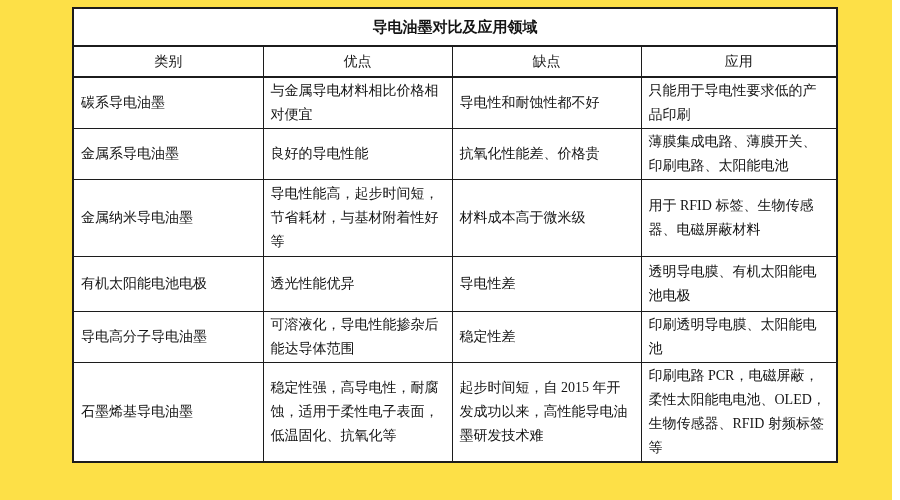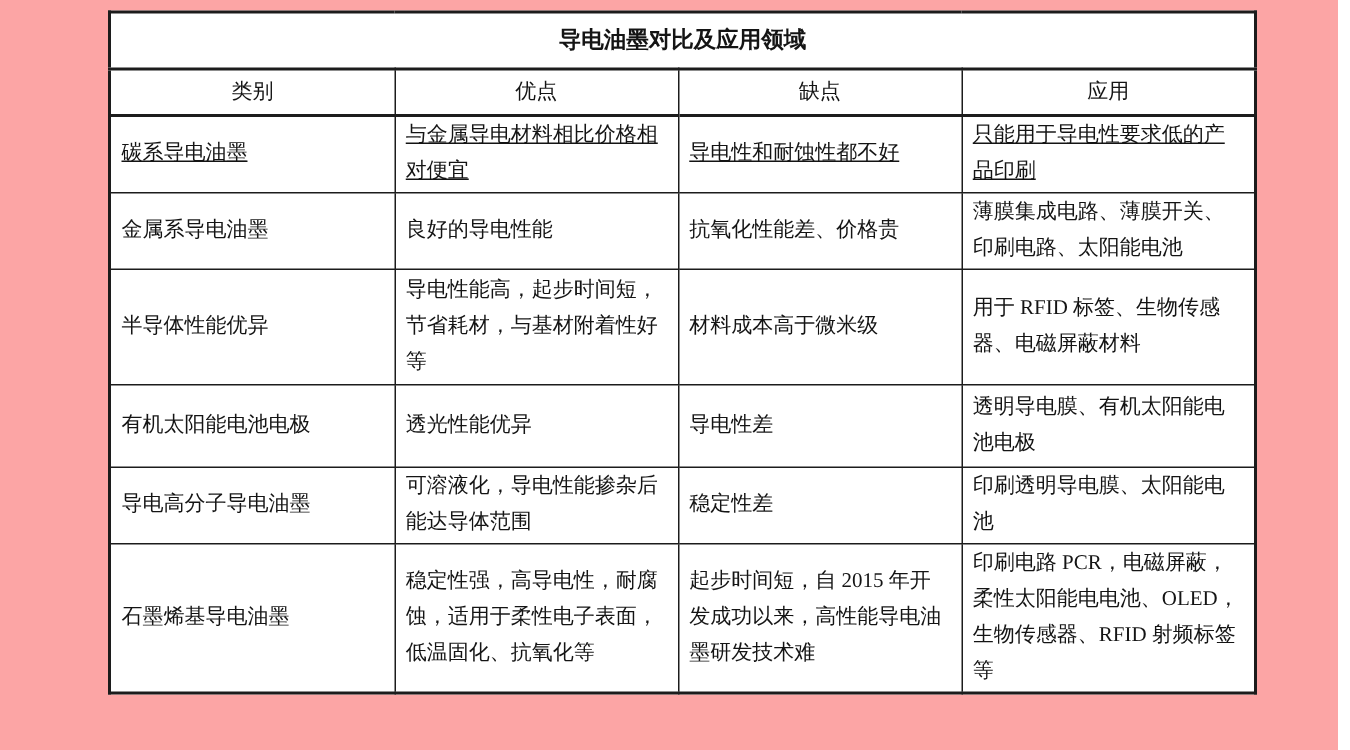--- a/index.html
+++ b/index.html
@@ -1,18 +1,18 @@
 <!DOCTYPE html>
 <html><head>
 <meta charset="utf-8">
 <style>
   * { margin:0; padding:0; box-sizing:border-box; }
   html,body { width:900px; height:500px; background:#ffffff; overflow:hidden; }
   body { font-family:"Liberation Serif","DejaVu Serif",serif; color:#141414; }
-  .page { position:relative; width:892px; height:500px; background:#fca5a5; }
+  .page { position:relative; width:892px; height:500px; background:#fde047; }
   table.cmp {
     position:absolute; left:72px; top:7px;
     width:764px; table-layout:fixed;
     border-collapse:collapse;
     border:2px solid #1c1c1c;
     background:#ffffff;
   }
   table.cmp td {
     border:1px solid #1c1c1c;
     vertical-align:middle;
@@ -24,21 +24,21 @@
   }
   tr.title-row { height:38px; }
   tr.title-row td {
     text-align:center;
     font-weight:bold;
     font-size:15px;
     border-bottom:2px solid #1c1c1c;
   }
   tr.header-row { height:31px;text-align:center; }
   tr.header-row td { border-bottom:2px solid #1c1c1c; }
-  tr.row-0 { height:50px;text-decoration:underline; }
+  tr.row-0 { height:50px; }
   tr.row-1 { height:51px;padding-left:32px; }
   tr.row-2 { height:77px; }
   tr.row-3 { height:55px; }
   tr.row-4 { height:54px; }
   tr.row-5 { height:51px;padding-left:44px; }
   tr.row-6 { height:80px; }
 </style>
 </head>
 <body>
 
@@ -66,21 +66,21 @@
         <td>导电性和耐蚀性都不好</td>
         <td>只能用于导电性要求低的产品印刷</td>
       </tr>
       <tr class="row-1">
         <td>金属系导电油墨</td>
         <td>良好的导电性能</td>
         <td>抗氧化性能差、价格贵</td>
         <td>薄膜集成电路、薄膜开关、印刷电路、太阳能电池</td>
       </tr>
       <tr class="row-2">
-        <td>半导体性能优异</td>
+        <td>金属纳米导电油墨</td>
         <td>导电性能高，起步时间短，节省耗材，与基材附着性好等</td>
         <td>材料成本高于微米级</td>
         <td>用于 RFID 标签、生物传感器、电磁屏蔽材料</td>
       </tr>
       <tr class="row-3">
         <td>有机太阳能电池电极</td>
         <td>透光性能优异</td>
         <td>导电性差</td>
         <td>透明导电膜、有机太阳能电池电极</td>
       </tr>

